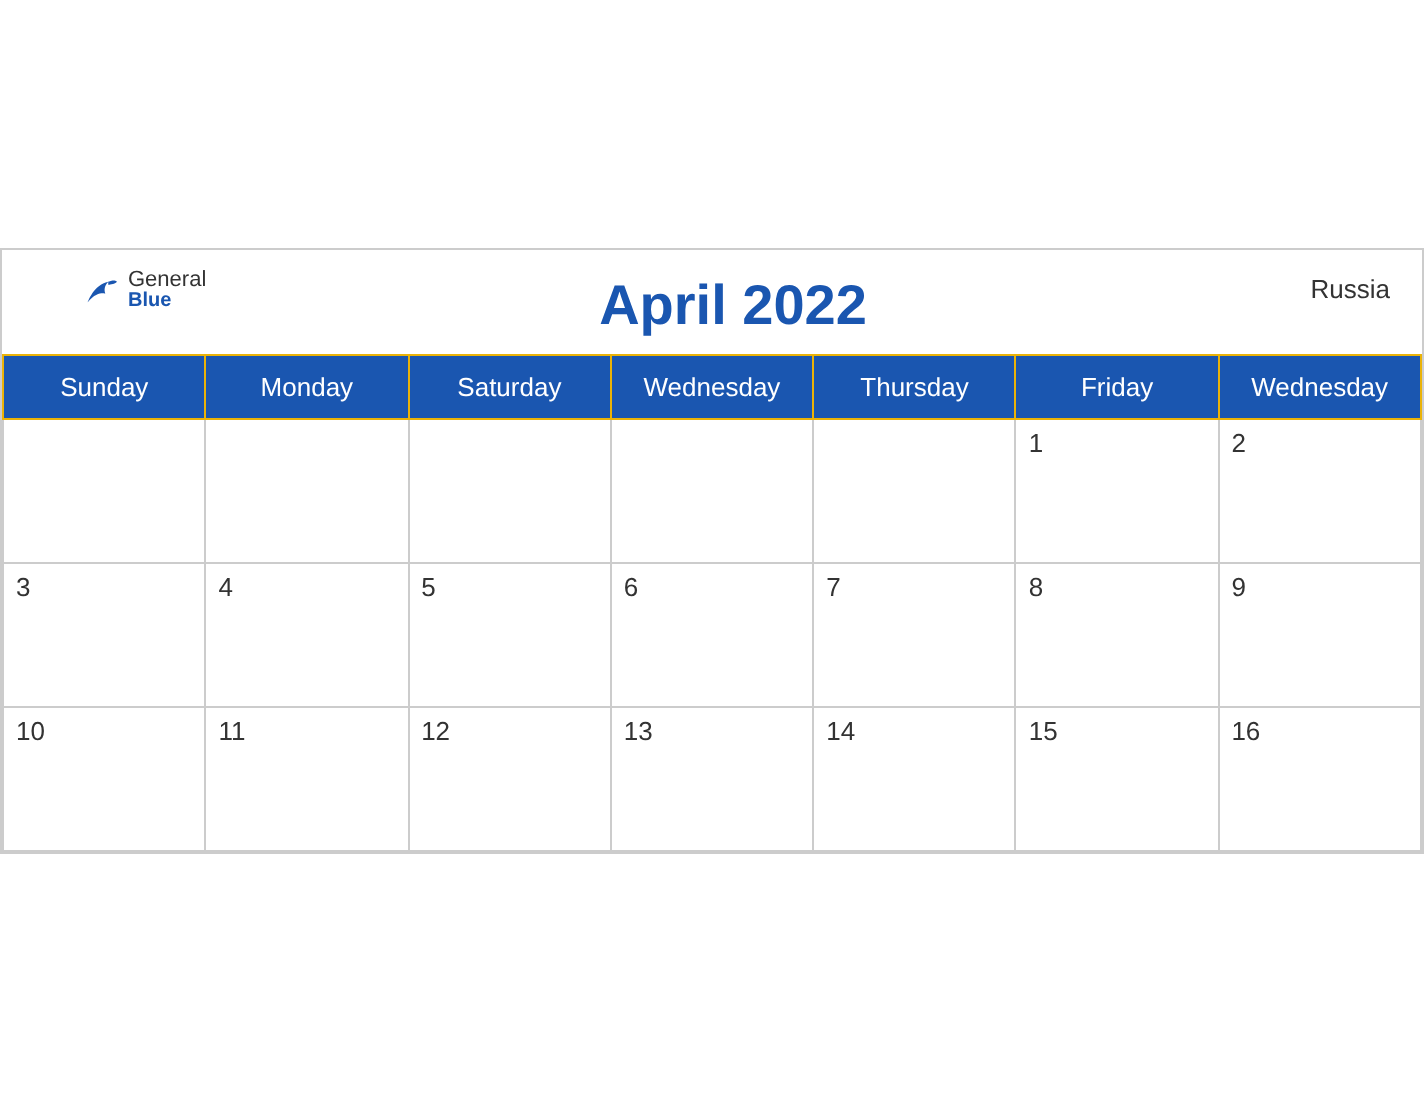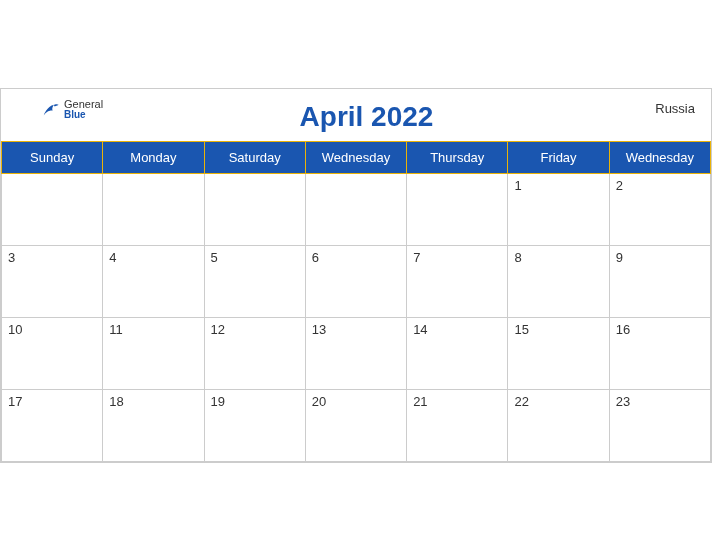--- a/index.html
+++ b/index.html
@@ -145,24 +145,15 @@
         </tr>
         <tr>
           <td><span class="day-num">10</span></td>
           <td><span class="day-num">11</span></td>
           <td><span class="day-num">12</span></td>
           <td><span class="day-num">13</span></td>
           <td><span class="day-num">14</span></td>
           <td><span class="day-num">15</span></td>
           <td><span class="day-num">16</span></td>
         </tr>
-        <tr>
-          <td><span class="day-num">17</span></td>
-          <td><span class="day-num">18</span></td>
-          <td><span class="day-num">19</span></td>
-          <td><span class="day-num">20</span></td>
-          <td><span class="day-num">21</span></td>
-          <td><span class="day-num">22</span></td>
-          <td><span class="day-num">23</span></td>
-        </tr>
       </tbody>
   </table>
 </div>
 
 </body></html>

